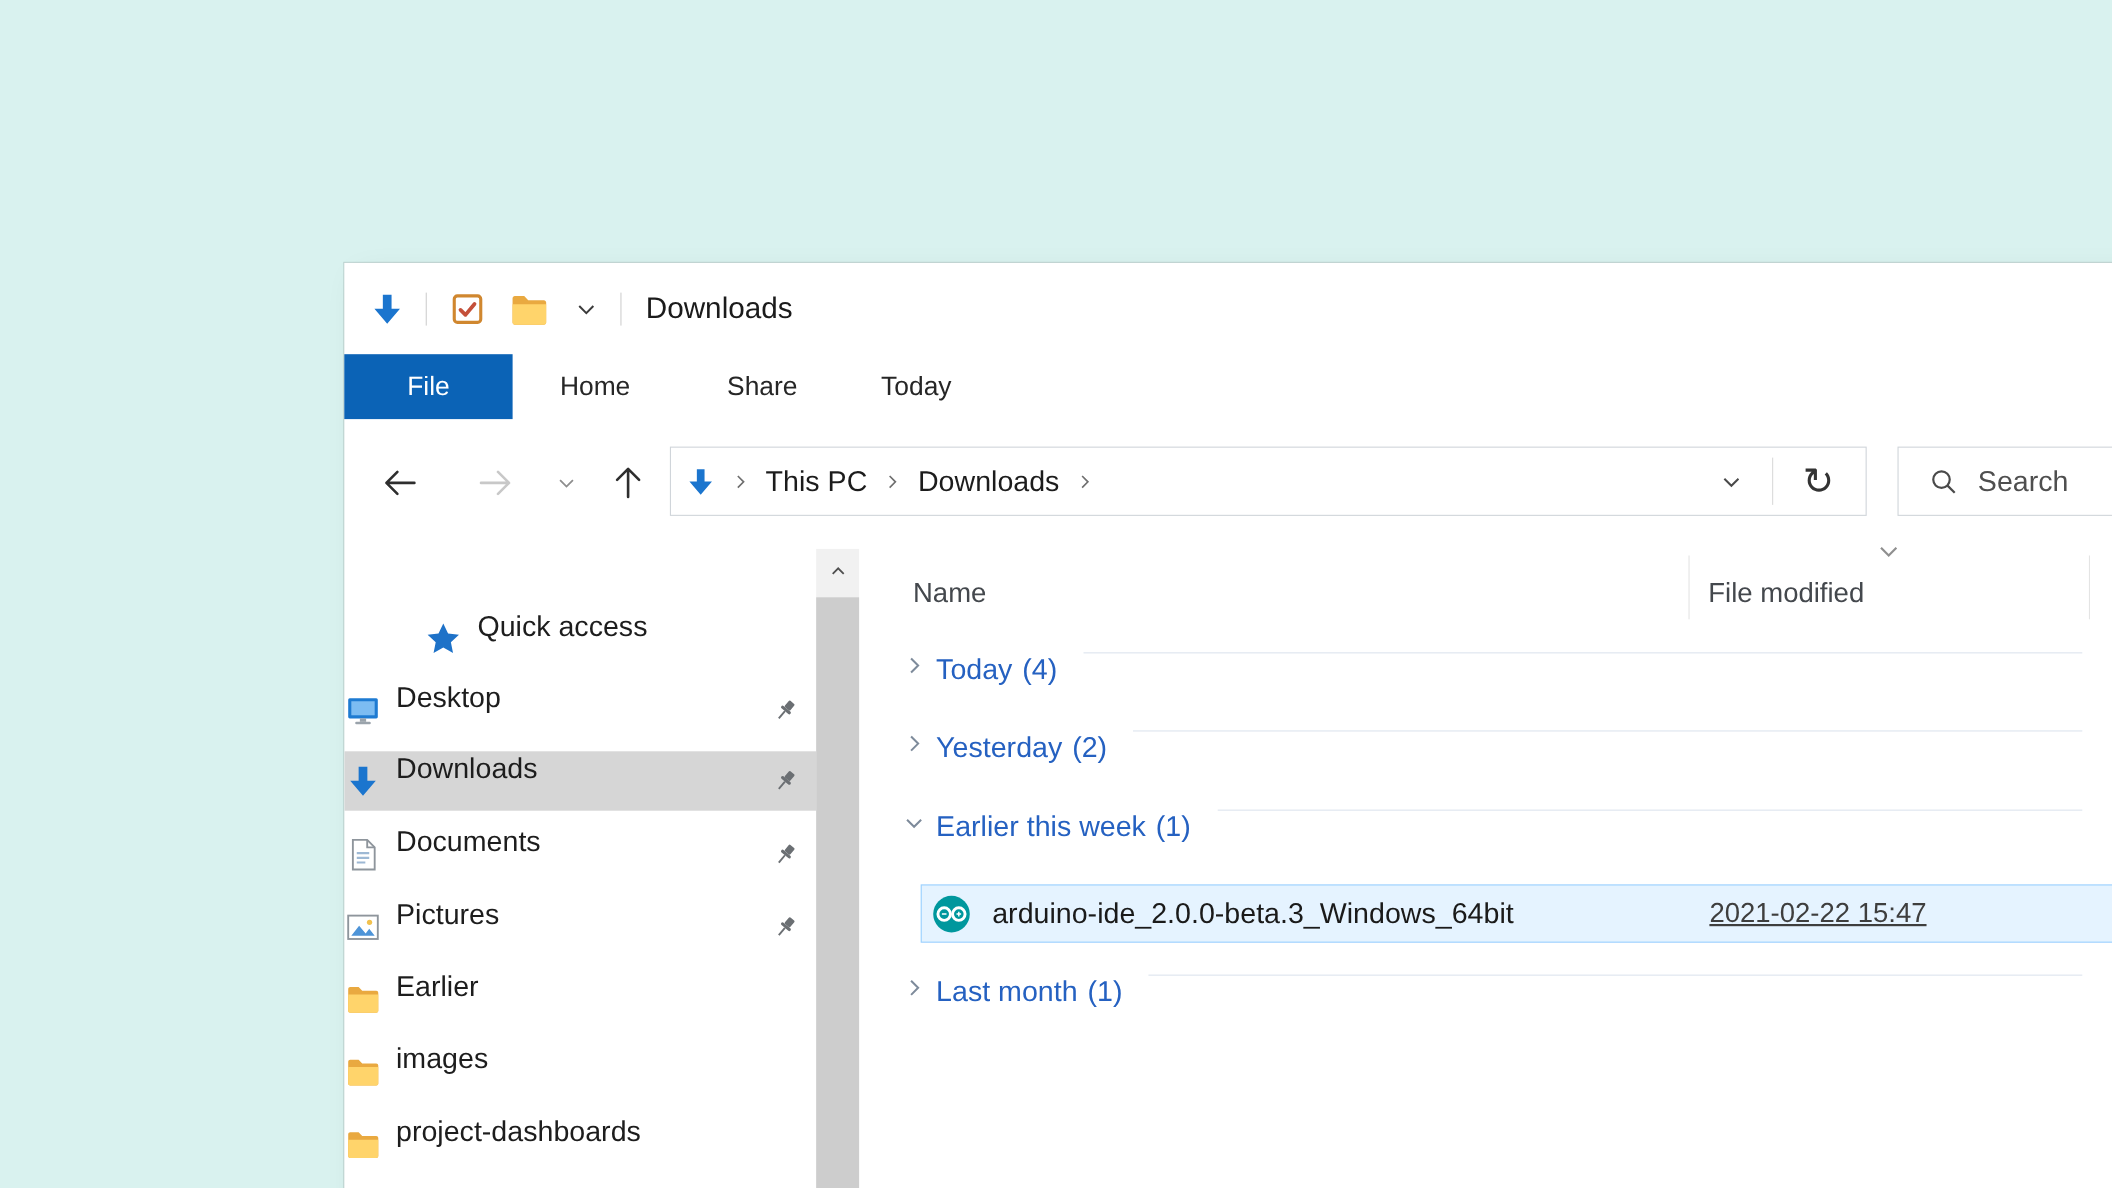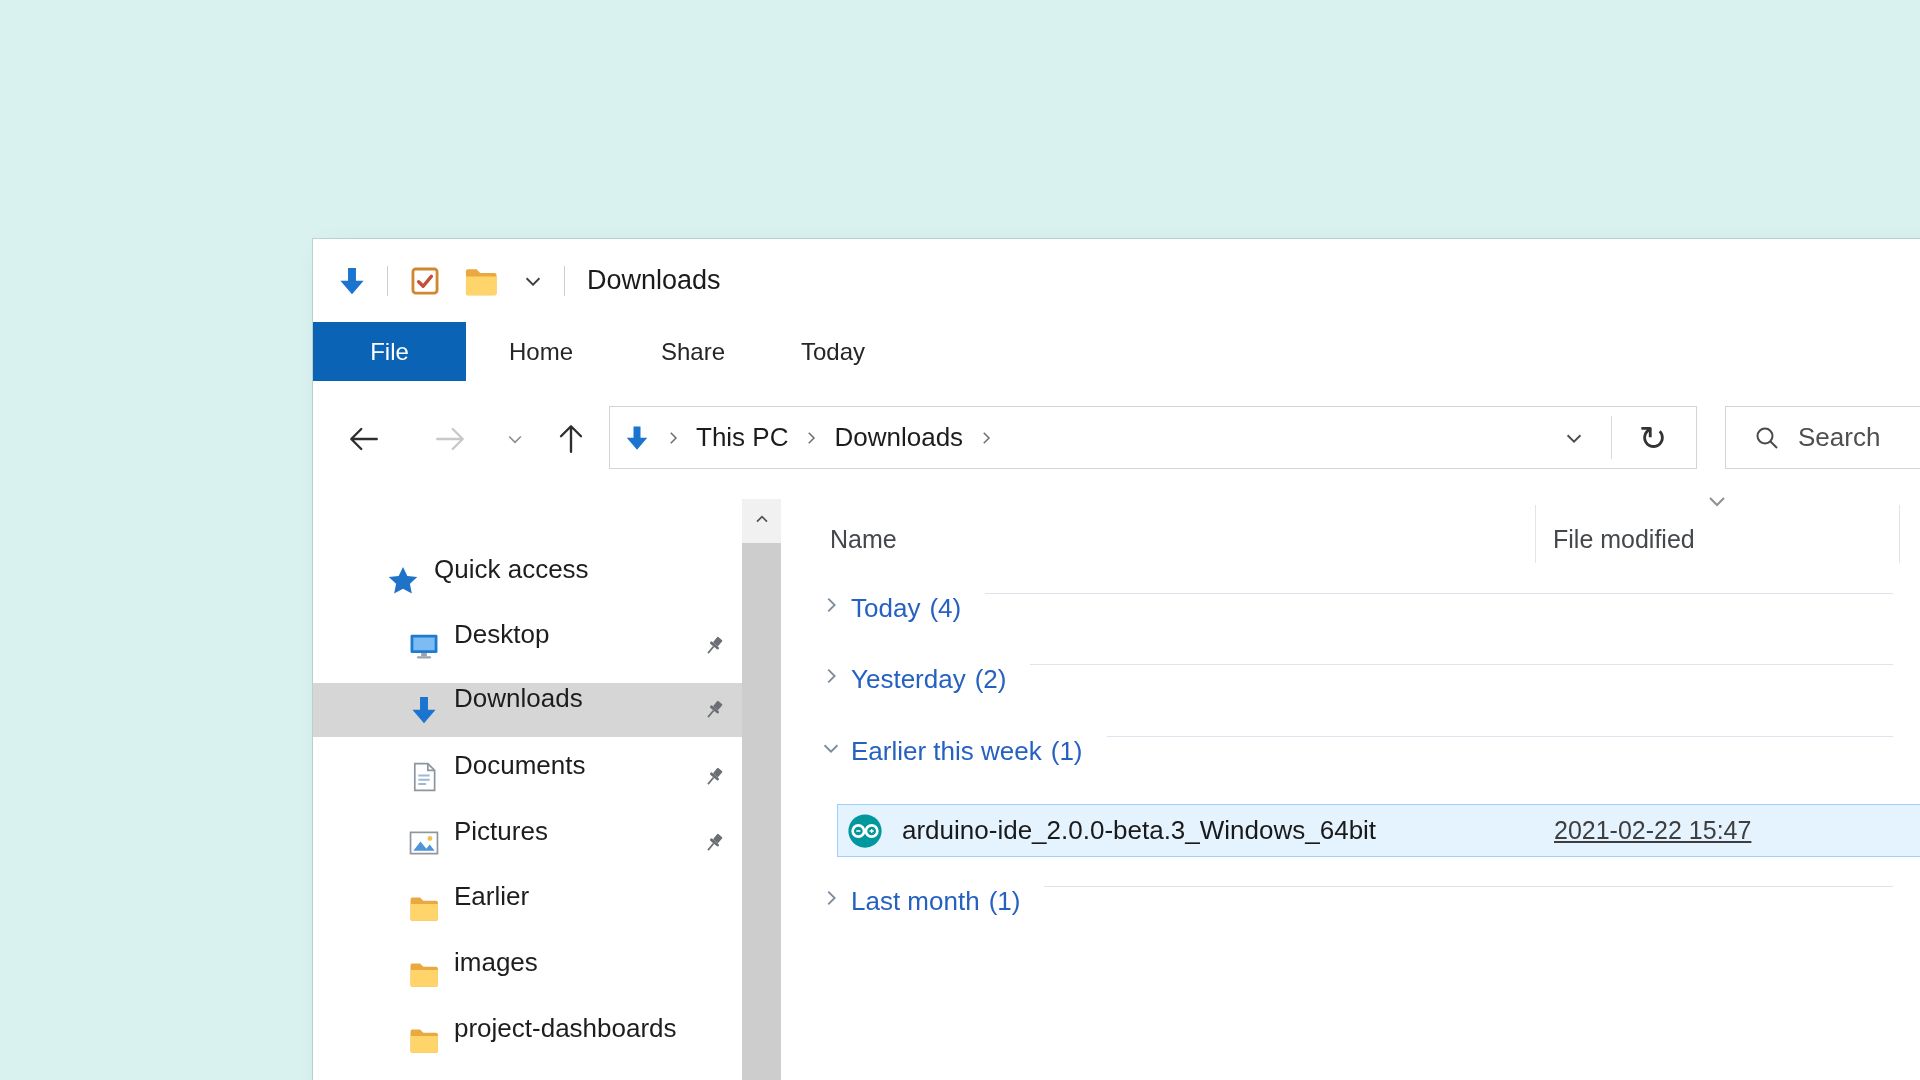--- a/index.html
+++ b/index.html
@@ -37,21 +37,21 @@
   .searchbox { position:absolute; left:1412px; top:2px; width:287px; height:63px; border:1px solid #D0D5DA; background:#fff;
                display:flex; align-items:center; }
   .search-input { border:none; outline:none; font-size:26px; color:#444; width:160px; margin-left:16px; font-family:"Liberation Sans", sans-serif; }
   .search-input::placeholder { color:#4F4F4F; opacity:1; }
 
   
   .sidebar { position:absolute; left:0; top:251px; width:429px; bottom:0; overflow:hidden; }
   .side-item { position:absolute; left:0; width:100%; height:54px; display:flex; 
                font-size:26px; color:#1D1D1D; white-space:nowrap; }
   .side-item.root  { padding-left:72px; }
-  .side-item.child { padding-left:94px; }
+  .side-item.child { }
   .side-item.selected { background:#D6D6D6; }
   .side-icon { display:flex; align-items:center; justify-content:center; margin-right:13px; }
   .pin { position:absolute; left:388px; top:14px; }
 
   
   .vscroll { position:absolute; left:429px; top:260px; width:39px; bottom:0; background:#F1F1F1; }
   .vscroll-btn { position:absolute; top:0; left:0; right:0; height:42px; display:flex; align-items:center; justify-content:center; background:none; border:none; }
   .vscroll-thumb { position:absolute; top:44px; left:0; right:0; bottom:0; background:#CDCDCD; }
 
   

